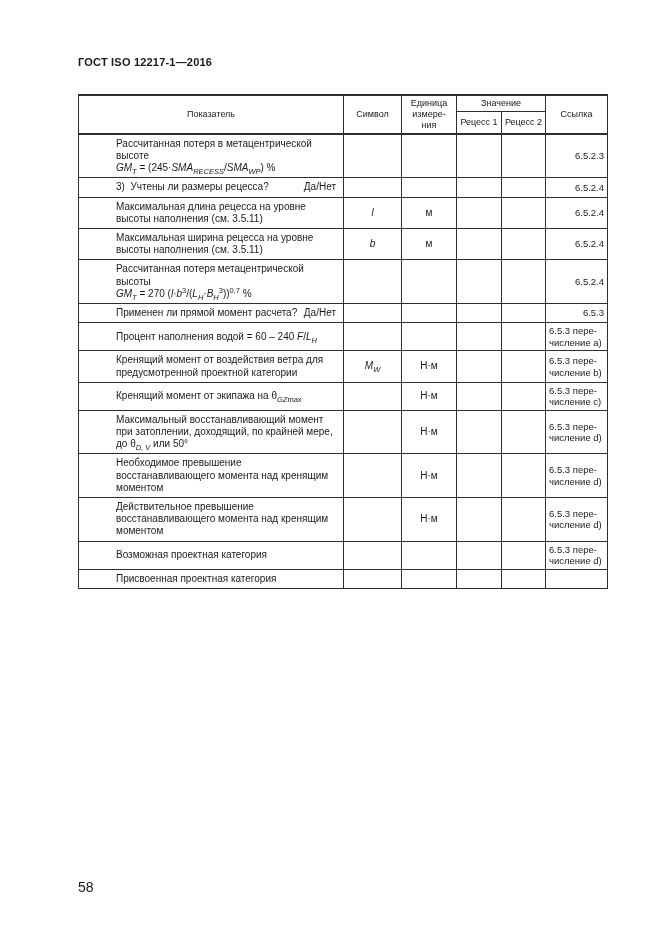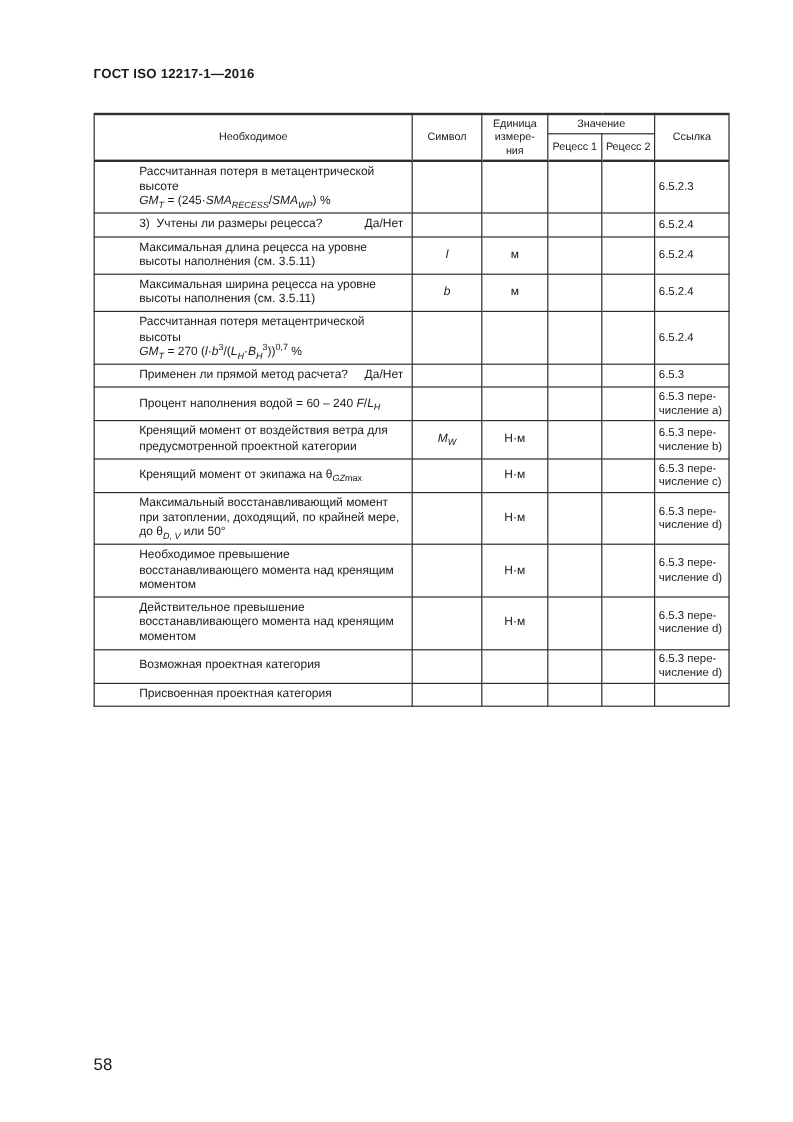--- a/index.html
+++ b/index.html
@@ -47,21 +47,21 @@
   }
   th.c-valgrp{height:14px;}
   th.c-unit{white-space:pre-line;}
   tbody td{height:18px;}
   td.c-ind{text-align:left;}
   .ind-wrap{display:flex;align-items:center;margin-left:32px;}
   .ind-text{flex:1 1 auto;min-width:0;white-space:pre-wrap;}
   .danet{flex:0 0 auto;margin-left:auto;padding-left:6px;padding-right:2px;}
   td.c-sym,td.c-unit,td.c-val{text-align:center;}
   td.c-ref{
-    text-align:left;
+    text-align:right;
     white-space:pre-line;
     font-size:9.5px;
     padding:2px 3px;
   }
   td.c-ref.ml{text-align:left;margin-left:16px;}
   sub{font-size:7.5px;line-height:0;}
   sup{font-size:7.5px;line-height:0;}
   i{font-style:italic;}
 </style>
 </head>
@@ -75,21 +75,21 @@
     <colgroup>
       <col style="width:265px">
       <col style="width:58px">
       <col style="width:55px">
       <col style="width:45px">
       <col style="width:44px">
       <col style="width:62px">
     </colgroup>
     <thead>
       <tr>
-        <th rowspan="2" class="c-ind">Необходимое</th>
+        <th rowspan="2" class="c-ind">Показатель</th>
         <th rowspan="2" class="c-sym">Символ</th>
         <th rowspan="2" class="c-unit">Единица
 измере-
 ния</th>
         <th colspan="2" class="c-valgrp">Значение</th>
         <th rowspan="2" class="c-ref">Ссылка</th>
       </tr>
       <tr class="sub-hdr">
         <th class="c-val">Рецесс 1</th>
         <th class="c-val">Рецесс 2</th>
@@ -159,21 +159,21 @@
     </td>
     <td class="c-sym"></td>
     <td class="c-unit"></td>
     <td class="c-val"></td>
     <td class="c-val"></td>
     <td class="c-ref">6.5.2.4</td>
   </tr>
         <tr>
     <td class="c-ind">
       <div class="ind-wrap">
-        <span class="ind-text">Применен ли прямой метод расчета?</span>
+        <span class="ind-text">Применен ли прямой момент расчета?</span>
         <span class="danet">Да/Нет</span>
       </div>
     </td>
     <td class="c-sym"></td>
     <td class="c-unit"></td>
     <td class="c-val"></td>
     <td class="c-val"></td>
     <td class="c-ref">6.5.3</td>
   </tr>
         <tr>

